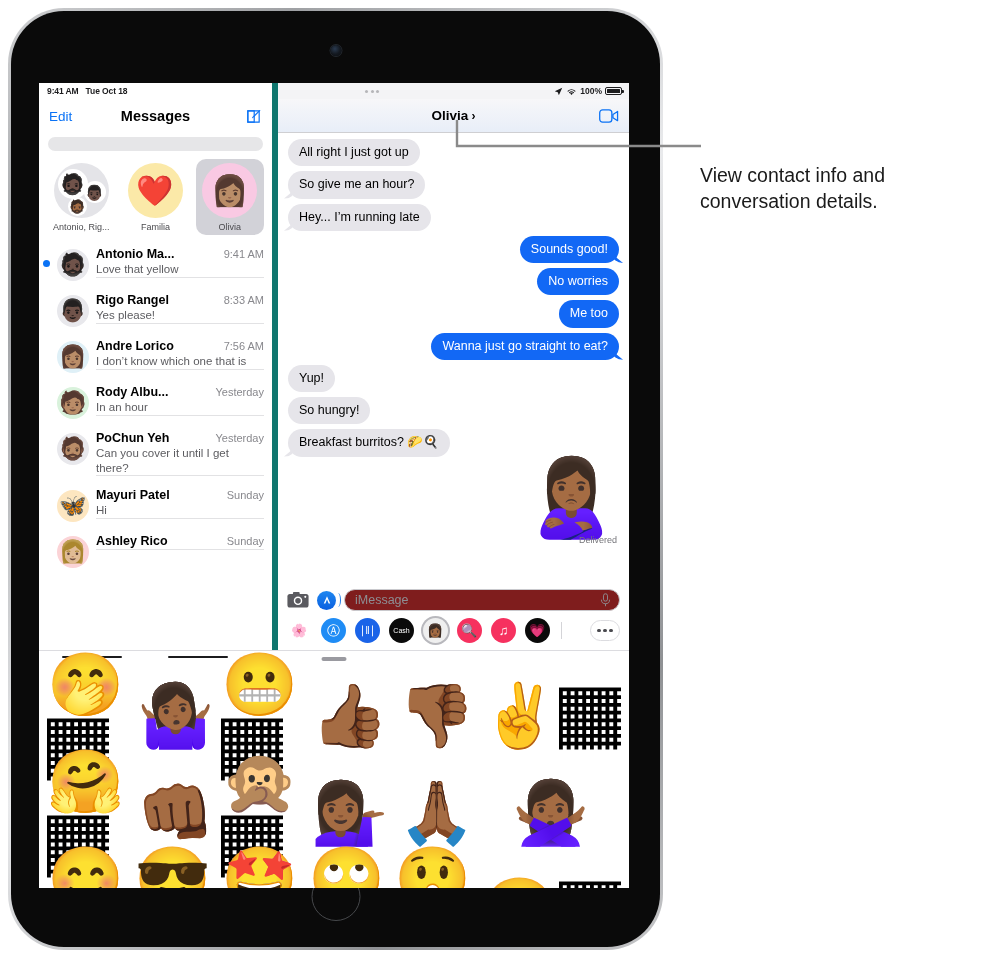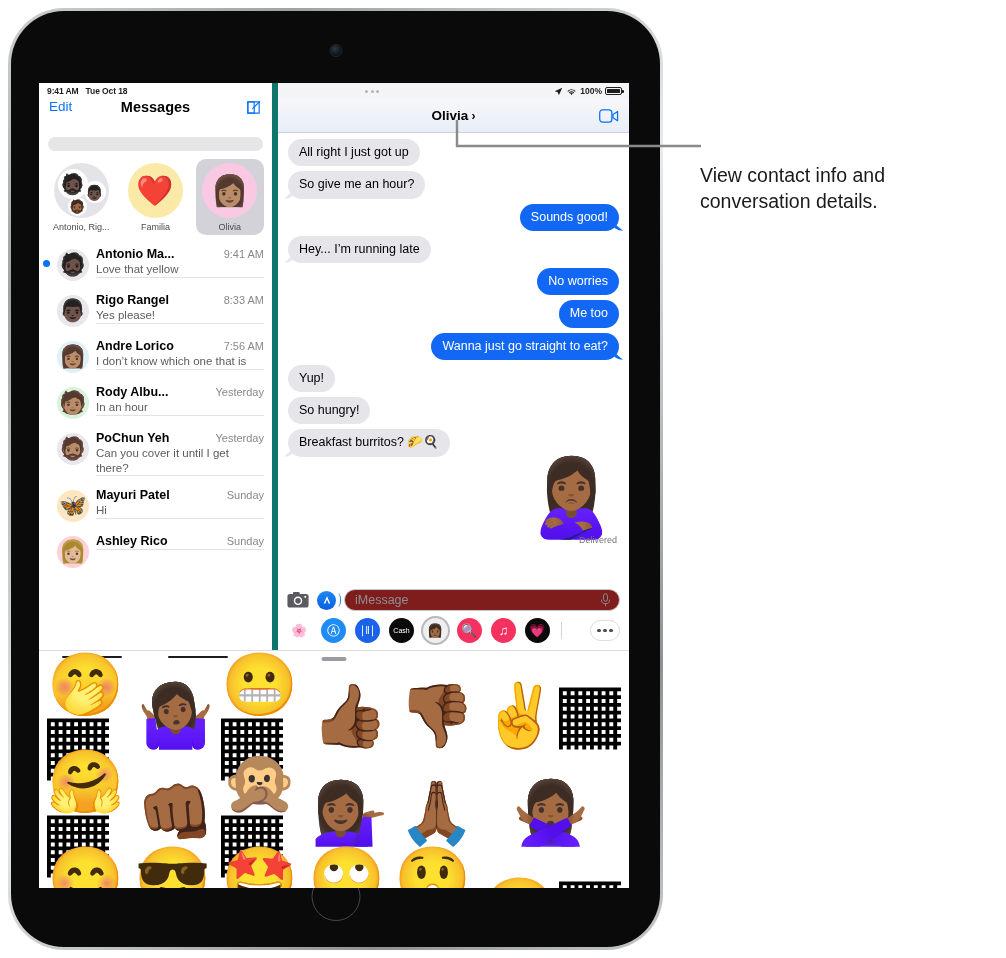--- a/index.html
+++ b/index.html
@@ -57,21 +57,21 @@
     border-right: 6px solid #0f766e;
     display: flex; flex-direction: column;
     min-height: 0;
   }
   .sb-status {
     height: 16px; display: flex; align-items: center; gap: 7px;
     padding: 0 8px; font-size: 8.5px; font-weight: bold; color: #1c1c1e;
     letter-spacing: -0.1px;
   }
   .sb-nav {
-    height: 34px; display: flex; padding: 0 10px;
+    height: 34px; display: flex; align-items: center; padding: 0 10px;
     position: relative;
   }
   .edit-btn { font-size: 13.5px; color: #0a72f5; }
   .sb-title {
     position: absolute; left: 0; right: 0; text-align: center;
     font-size: 14.5px; font-weight: bold; color: #000; pointer-events: none;
   }
   .compose-btn { margin-left: auto; width: 17px; height: 17px; display:block; }
   .search-wrap { padding: 4px 9px 6px; }
   .search-bar {
@@ -404,25 +404,25 @@
               </svg>
             </div>
 
             <div class="thread">
                 <div class="msg-row in">
                   <div class="bubble in">All right I just got up</div>
                 </div>
                 <div class="msg-row in">
                   <div class="bubble in tail-in">So give me an hour?</div>
                 </div>
+                <div class="msg-row in">
+                  <div class="bubble in tail-in">Hey... I’m running late</div>
+                </div>
                 <div class="msg-row out">
                   <div class="bubble out tail-out">Sounds good!</div>
-                </div>
-                <div class="msg-row in">
-                  <div class="bubble in tail-in">Hey... I’m running late</div>
                 </div>
                 <div class="msg-row out">
                   <div class="bubble out">No worries</div>
                 </div>
                 <div class="msg-row out">
                   <div class="bubble out">Me too</div>
                 </div>
                 <div class="msg-row out">
                   <div class="bubble out tail-out">Wanna just go straight to eat?</div>
                 </div>

